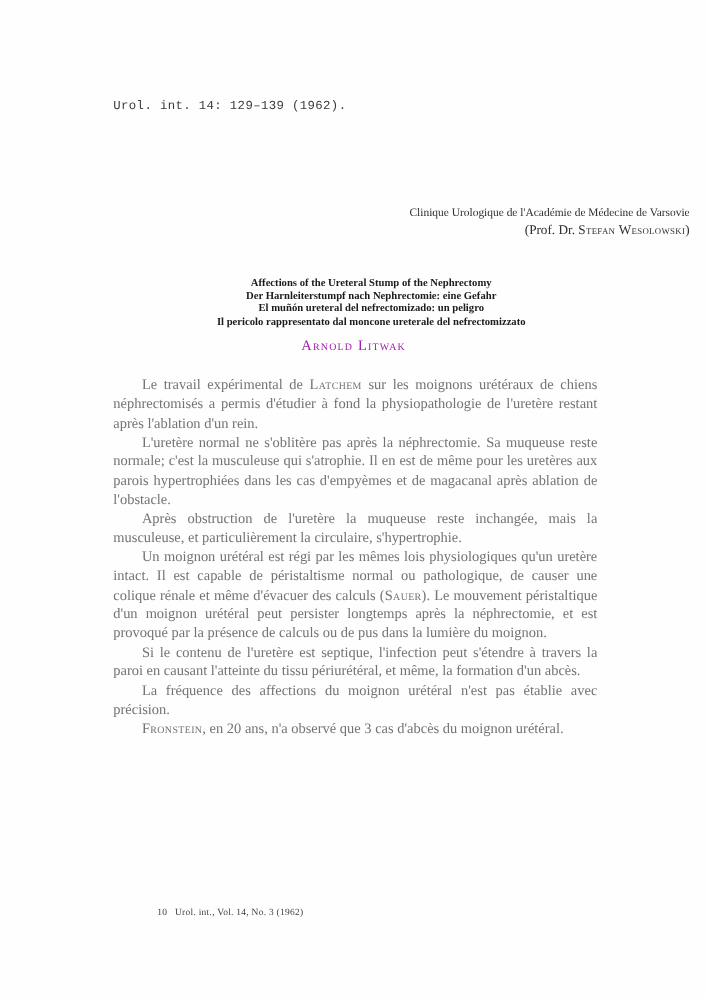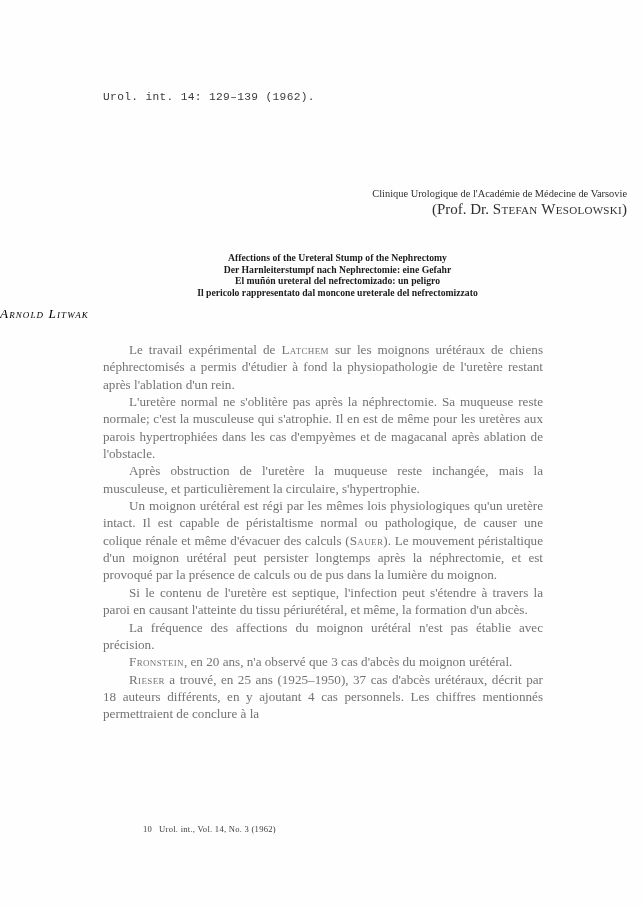--- a/index.html
+++ b/index.html
@@ -41,21 +41,21 @@
     position: absolute;
     left: 0;
     top: 186px;
     width: 627px;
     text-align: right;
     font-size: 10.4px;
     line-height: 15.5px;
     color: #2e2e2e;
   }
   .affil-line2 {
-    font-size: 15px;
+    font-size: 12px;
   }
   .smallcaps {
     font-variant: small-caps;
     letter-spacing: 0.3px;
   }
 
   
   .main-title {
     position: absolute;
     left: 0;
@@ -82,25 +82,25 @@
   .subtitles div {
     white-space: nowrap;
   }
 
   
   .author {
     position: absolute;
     left: 0;
     top: 306px;
     width: 643px;
+    text-align: center;
     font-size: 13.2px;
     font-variant: small-caps;
     letter-spacing: 1.1px;
-    color: #000000;
-    font-style: italic;
+    color: #a21caf;
   }
 
   
   .body-text {
     position: absolute;
     left: 103px;
     top: 341px;
     width: 440px;
     font-size: 13.15px;
     line-height: 17.35px;
@@ -159,20 +159,19 @@
   <div class="author">Arnold Litwak</div>
 
   <div class="body-text">
       <p><span>Le travail expérimental de </span><span class="sc">Latchem</span><span> sur les moignons urétéraux de chiens néphrectomisés a permis d'étudier à fond la physiopathologie de l'uretère restant après l'ablation d'un rein.</span></p>
       <p><span>L'uretère normal ne s'oblitère pas après la néphrectomie. Sa muqueuse reste normale; c'est la musculeuse qui s'atrophie. Il en est de même pour les uretères aux parois hypertrophiées dans les cas d'empyèmes et de magacanal après ablation de l'obstacle.</span></p>
       <p><span>Après obstruction de l'uretère la muqueuse reste inchangée, mais la musculeuse, et particulièrement la circulaire, s'hypertrophie.</span></p>
       <p><span>Un moignon urétéral est régi par les mêmes lois physiologiques qu'un uretère intact. Il est capable de péristaltisme normal ou pathologique, de causer une colique rénale et même d'évacuer des calculs (</span><span class="sc">Sauer</span><span>). Le mouvement péristaltique d'un moignon urétéral peut persister longtemps après la néphrectomie, et est provoqué par la présence de calculs ou de pus dans la lumière du moignon.</span></p>
       <p><span>Si le contenu de l'uretère est septique, l'infection peut s'étendre à travers la paroi en causant l'atteinte du tissu périurétéral, et même, la formation d'un abcès.</span></p>
       <p><span>La fréquence des affections du moignon urétéral n'est pas établie avec précision.</span></p>
       <p><span class="sc">Fronstein</span><span>, en 20 ans, n'a observé que 3 cas d'abcès du moignon urétéral.</span></p>
-      <p><span class="sc">Rieser</span><span> a trouvé, en 25 ans (1925–1950), 37 cas d'abcès urétéraux, décrit par 18 auteurs différents, en y ajoutant 4 cas personnels. Les chiffres mentionnés permettraient de conclure à la</span></p>
     </div>
 
   <div class="footer">
     <span class="pgnum">10</span><span>Urol. int., Vol. 14, No. 3 (1962)</span>
   </div>
 
 </div>
 
 </body></html>

